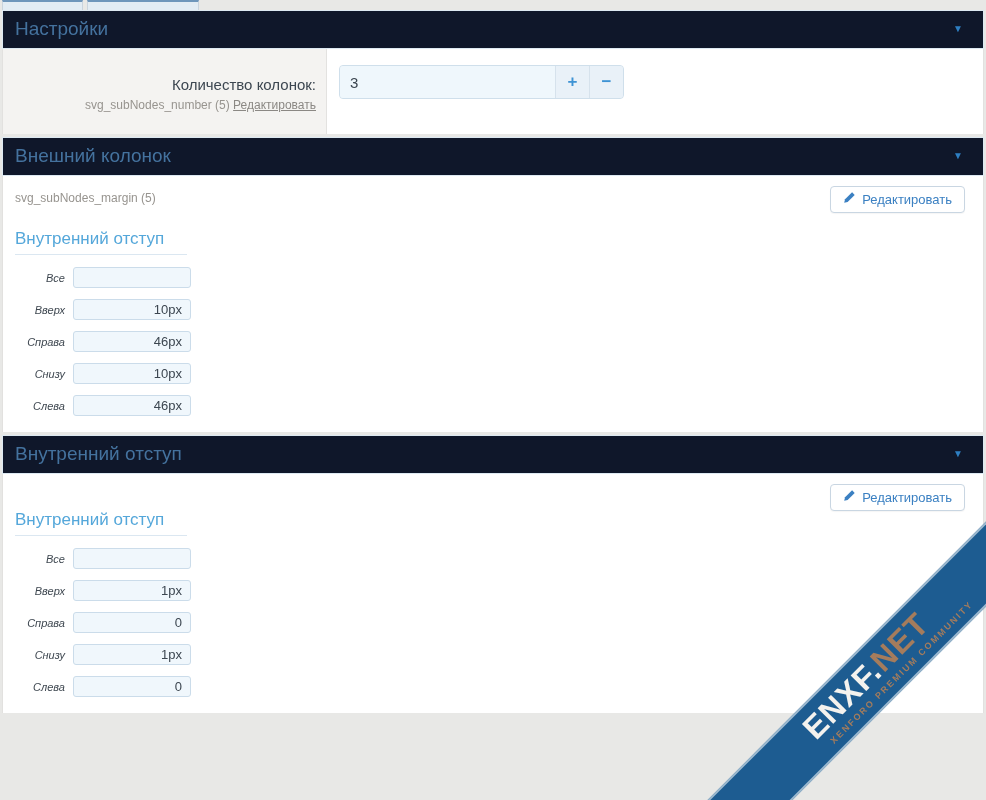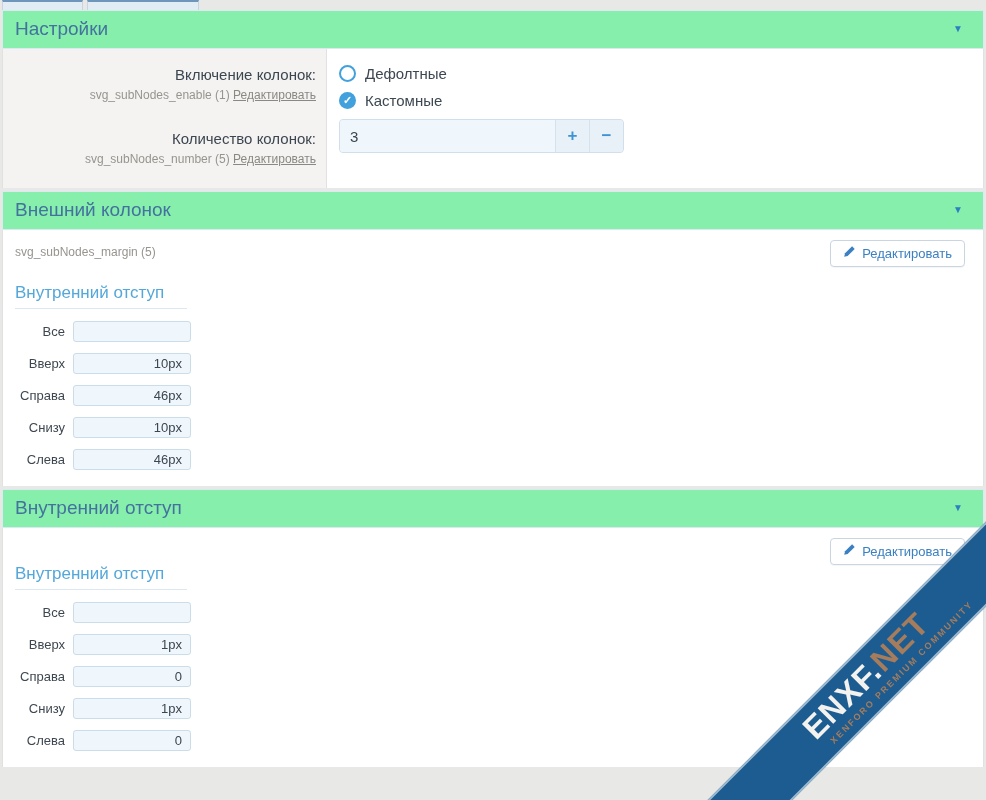--- a/index.html
+++ b/index.html
@@ -15,21 +15,21 @@
     background:#e2ecf4; border:1px solid #c9d4de; border-top:2px solid #6e96bb; border-bottom:none;
   }
   .tab-stub.one { left:2px; width:81px; }
   .tab-stub.two { left:87px; width:112px; }
 
   .panel { margin-left:2px; width:982px; }
 
   .section { margin-bottom:3px; }
   .sec-header {
     position:relative;
-    background:#86efac;
+    background:#0f172a;
     border:1px solid #dde9f2;
     padding:7px 12px 8px;
     font-size:19px;
     color:#44729e;
   }
   .collapse {
     position:absolute; right:20px; top:12px;
     font-size:10px; color:#2e7fc2; cursor:pointer;
   }
 
@@ -86,21 +86,21 @@
     padding:4px 12px 5px; font-size:13px; color:#3b80c2; cursor:pointer;
     box-shadow:0 1px 1px rgba(0,0,0,0.04);
   }
   .subheading {
     margin-top:24px; font-size:17px; color:#54a7da;
     border-bottom:1px solid #dbe7f1; width:172px; padding-bottom:5px;
   }
   .prows { margin-top:12px; }
   .prow { display:flex; align-items:center; margin-bottom:11px; }
   .prow:last-child { margin-bottom:0; }
-  .prow .plabel { width:58px; text-align:right; padding-right:8px; font-size:13px; color:#3e4750; flex:none; }
+  .prow .plabel { width:58px; text-align:right; padding-right:8px; font-size:11px; color:#3e4750; flex:none;font-style:italic; }
   .pinput {
     width:118px; height:21px; background:#f0f7fc; border:1px solid #cbdcea; border-radius:3px;
     font-family:"Liberation Sans",sans-serif; font-size:13px; color:#3c4650;
     text-align:right; padding:0 8px; outline:none;
   }
 
   
   .ribbon {
     position:absolute; left:640px; top:650px; width:460px; height:60px;
     background:#1d5c91;
@@ -128,39 +128,20 @@
 
 <div class="panel">
 
   <div class="section">
     <div class="sec-header">
       <span>Настройки</span>
       <span class="collapse">▼</span>
     </div>
     <div class="split-body">
 
-      <div class="frow">
-        <div class="fleft">
-          <div class="ctl-label">Включение колонок:</div>
-          <div class="hint">
-            <span>svg_subNodes_enable (1)</span>
-            <a>Редактировать</a>
-          </div>
-        </div>
-        <div class="fright">
-          <div class="radio-row">
-            <span class="radio off"></span>
-            <span class="radio-label">Дефолтные</span>
-          </div>
-          <div class="radio-row">
-            <span class="radio on">✓</span>
-            <span class="radio-label">Кастомные</span>
-          </div>
-        </div>
-      </div>
 
       <div class="frow num-row2">
         <div class="fleft">
           <div class="ctl-label">Количество колонок:</div>
           <div class="hint">
             <span>svg_subNodes_number (5)</span>
             <a>Редактировать</a>
           </div>
         </div>
         <div class="fright">

